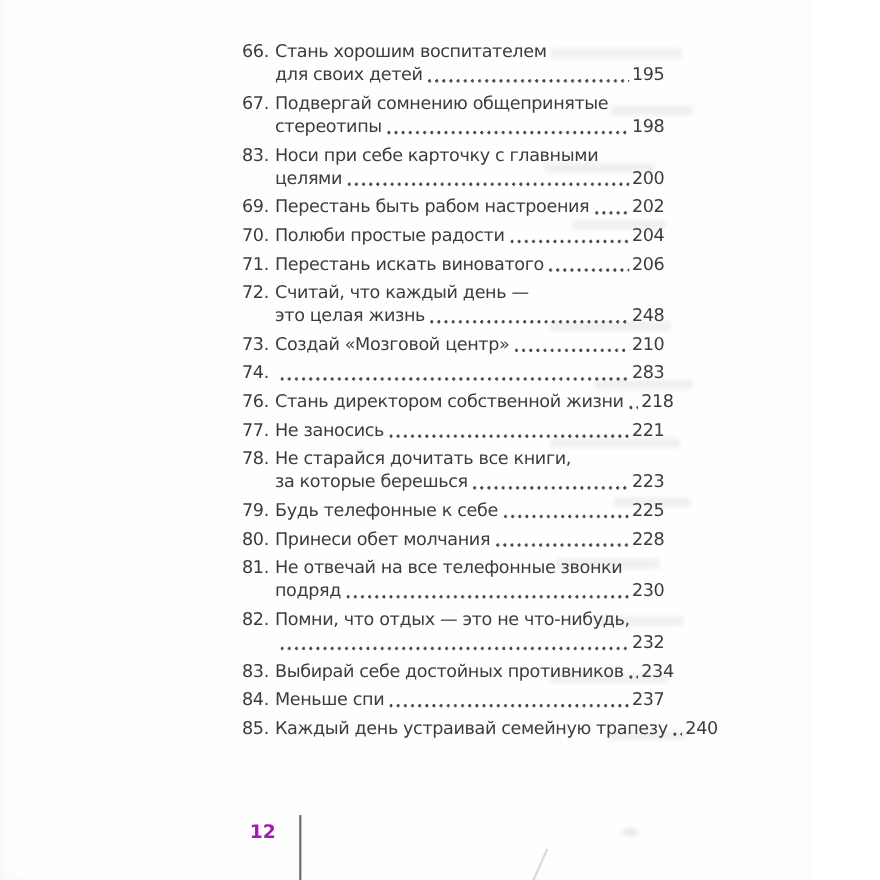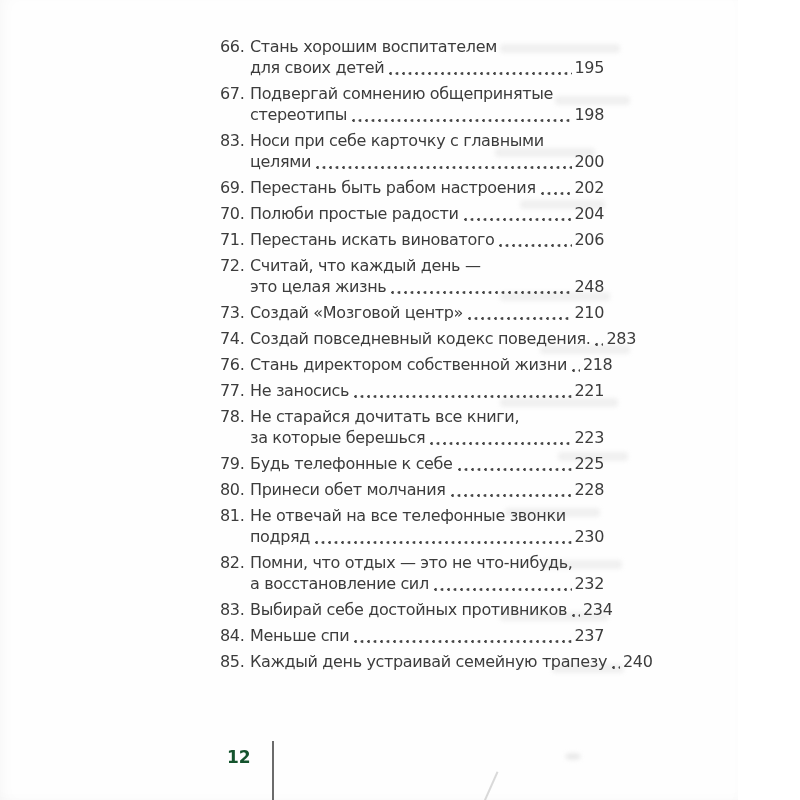--- a/index.html
+++ b/index.html
@@ -84,21 +84,21 @@
   .pg {
     flex: 0 0 auto;
   }
 
   .folio {
     position: absolute;
     left: 227px;
     top: 747px;
     font-size: 17px;
     font-weight: bold;
-    color: #14532d;
+    color: #a21caf;
     letter-spacing: 0;
   }
   .footer-rule {
     position: absolute;
     left: 272px;
     top: 741px;
     width: 1.5px;
     height: 59px;
     background: #6b6b6b;
   }
@@ -196,21 +196,20 @@
         <div class="line">
           <span class="num">73.</span>
           <span class="txt">Создай «Мозговой центр»</span>
           <span class="leader"></span>
           <span class="pg">210</span>
         </div>
       </div>
       <div class="entry">
         <div class="line">
           <span class="num">74.</span>
-          <span class="txt">Создай повседневный кодекс поведения.</span>
           <span class="leader"></span>
           <span class="pg">283</span>
         </div>
       </div>
       <div class="entry">
         <div class="line">
           <span class="num">76.</span>
           <span class="txt">Стань директором собственной жизни</span>
           <span class="leader"></span>
           <span class="pg">218</span>
@@ -261,21 +260,20 @@
           <span class="leader"></span>
           <span class="pg">230</span>
         </div>
       </div>
       <div class="entry">
         <div class="line">
           <span class="num">82.</span>
           <span class="txt">Помни, что отдых — это не что-нибудь,</span>
         </div>
         <div class="line cont">
-          <span class="txt">а восстановление сил</span>
           <span class="leader"></span>
           <span class="pg">232</span>
         </div>
       </div>
       <div class="entry">
         <div class="line">
           <span class="num">83.</span>
           <span class="txt">Выбирай себе достойных противников</span>
           <span class="leader"></span>
           <span class="pg">234</span>

